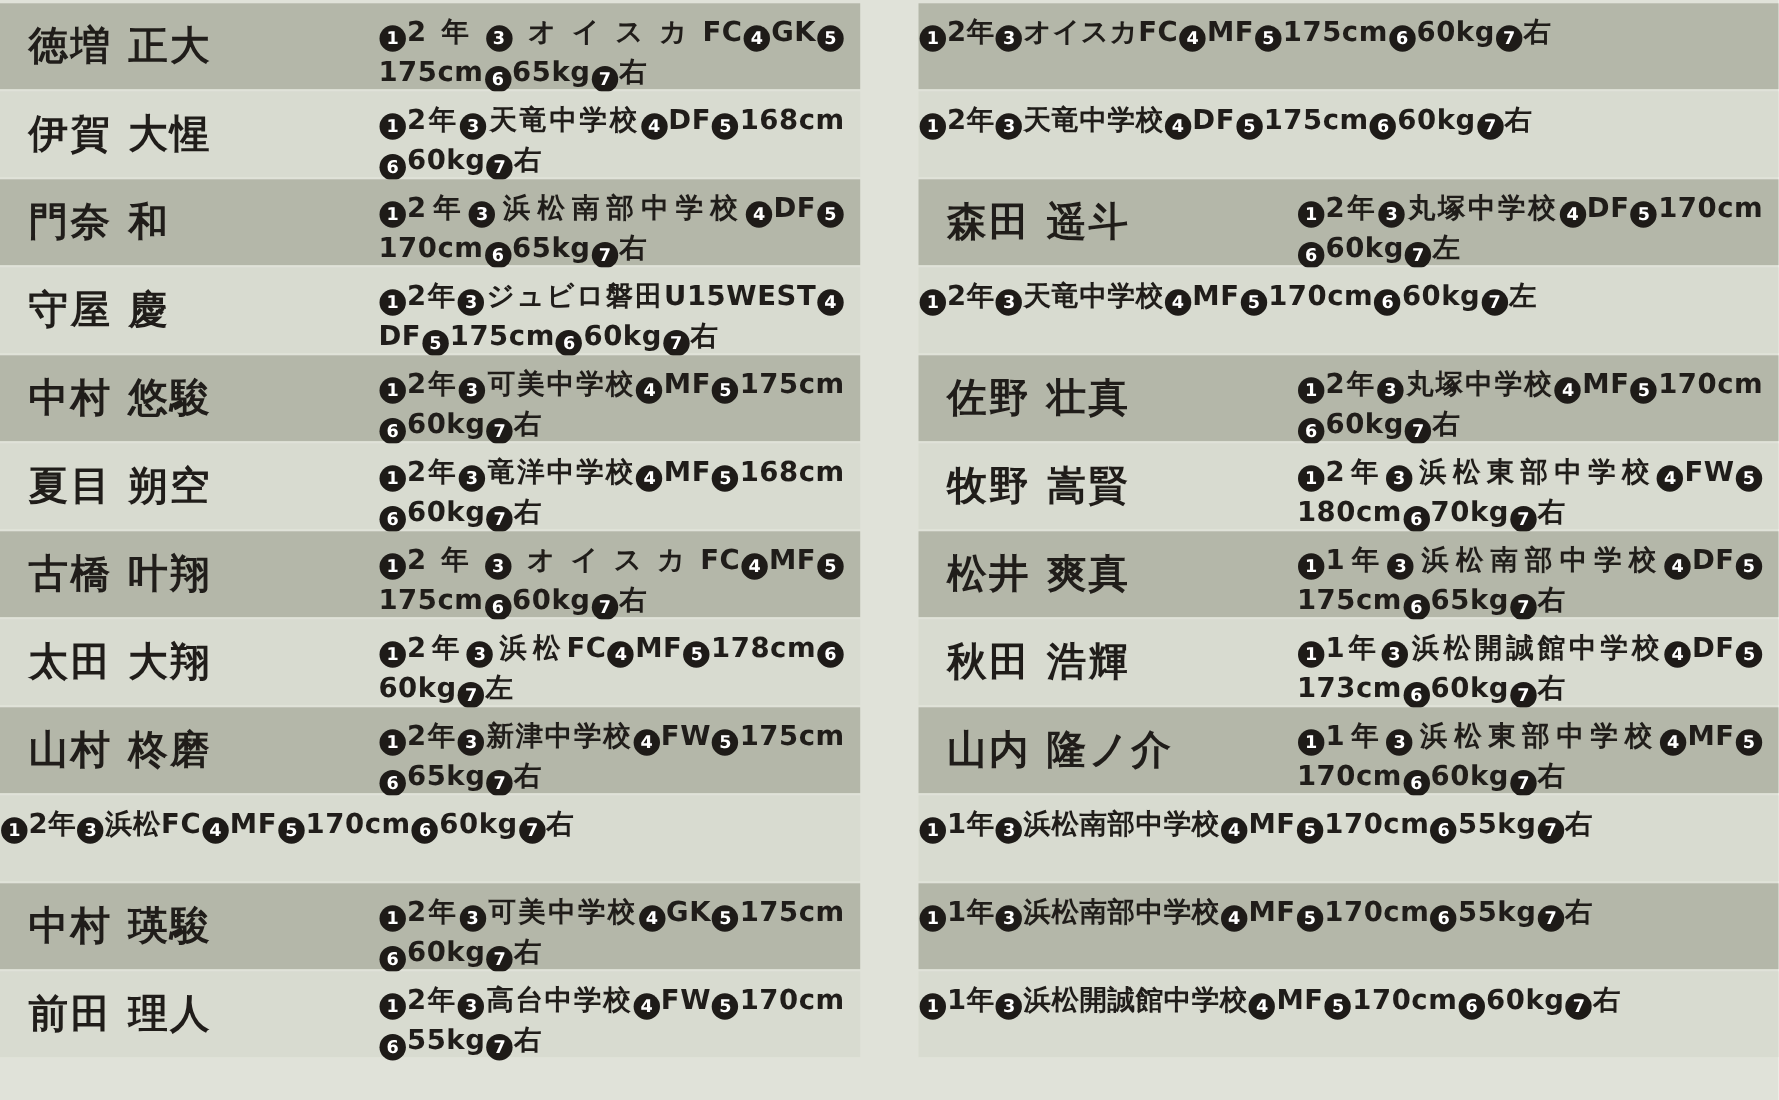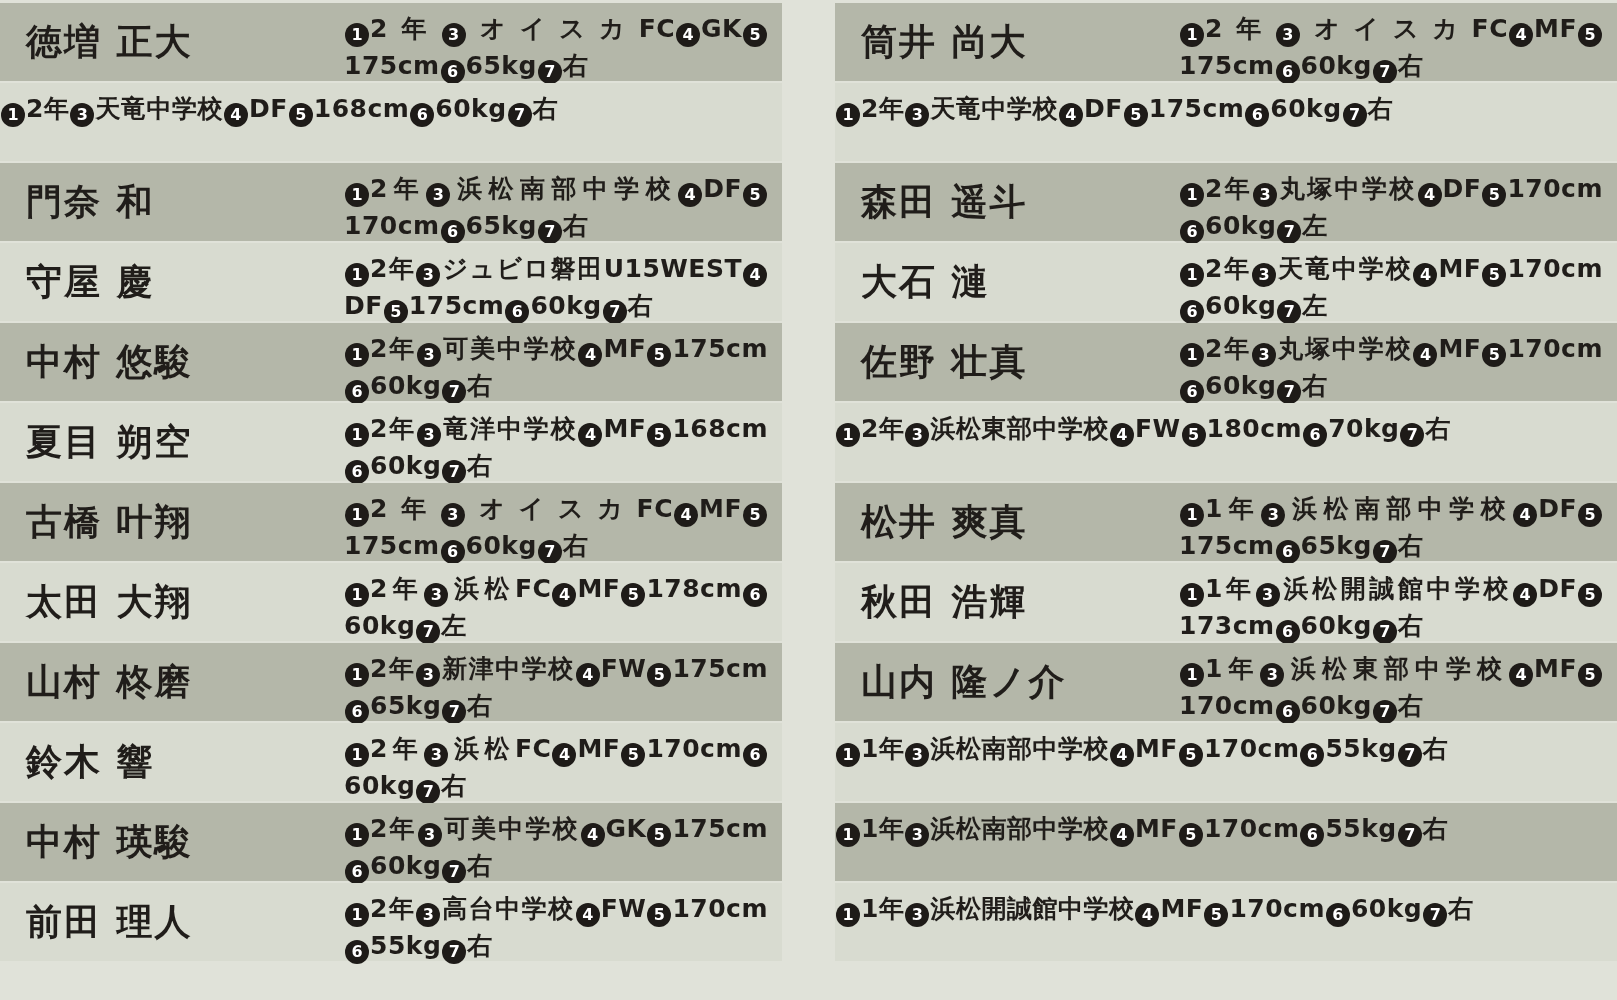--- a/index.html
+++ b/index.html
@@ -67,20 +67,21 @@
 </head>
 <body>
 
 <div class="page">
   <div class="col">
       <div class="row dark">
         <div class="name">徳増 正大</div>
         <div class="details"><span class="badge" style="background: rgb(30, 27, 24); color: rgb(255, 255, 255);">1</span><span class="seg">2年</span><span class="badge" style="background: rgb(30, 27, 24); color: rgb(255, 255, 255);">3</span><span class="seg">オイスカFC</span><span class="badge" style="background: rgb(30, 27, 24); color: rgb(255, 255, 255);">4</span><span class="seg">GK</span><span class="badge" style="background: rgb(30, 27, 24); color: rgb(255, 255, 255);">5</span><span class="seg">175cm</span><span class="badge" style="background: rgb(30, 27, 24); color: rgb(255, 255, 255);">6</span><span class="seg">65kg</span><span class="badge" style="background: rgb(30, 27, 24); color: rgb(255, 255, 255);">7</span><span class="seg">右</span></div>
       </div>
       <div class="row light">
+        <div class="name">伊賀 大惺</div>
         <div class="details"><span class="badge" style="background: rgb(30, 27, 24); color: rgb(255, 255, 255);">1</span><span class="seg">2年</span><span class="badge" style="background: rgb(30, 27, 24); color: rgb(255, 255, 255);">3</span><span class="seg">天竜中学校</span><span class="badge" style="background: rgb(30, 27, 24); color: rgb(255, 255, 255);">4</span><span class="seg">DF</span><span class="badge" style="background: rgb(30, 27, 24); color: rgb(255, 255, 255);">5</span><span class="seg">168cm</span><span class="badge" style="background: rgb(30, 27, 24); color: rgb(255, 255, 255);">6</span><span class="seg">60kg</span><span class="badge" style="background: rgb(30, 27, 24); color: rgb(255, 255, 255);">7</span><span class="seg">右</span></div>
       </div>
       <div class="row dark">
         <div class="name">門奈 和</div>
         <div class="details"><span class="badge" style="background: rgb(30, 27, 24); color: rgb(255, 255, 255);">1</span><span class="seg">2年</span><span class="badge" style="background: rgb(30, 27, 24); color: rgb(255, 255, 255);">3</span><span class="seg">浜松南部中学校</span><span class="badge" style="background: rgb(30, 27, 24); color: rgb(255, 255, 255);">4</span><span class="seg">DF</span><span class="badge" style="background: rgb(30, 27, 24); color: rgb(255, 255, 255);">5</span><span class="seg">170cm</span><span class="badge" style="background: rgb(30, 27, 24); color: rgb(255, 255, 255);">6</span><span class="seg">65kg</span><span class="badge" style="background: rgb(30, 27, 24); color: rgb(255, 255, 255);">7</span><span class="seg">右</span></div>
       </div>
       <div class="row light">
         <div class="name">守屋 慶</div>
         <div class="details"><span class="badge" style="background: rgb(30, 27, 24); color: rgb(255, 255, 255);">1</span><span class="seg">2年</span><span class="badge" style="background: rgb(30, 27, 24); color: rgb(255, 255, 255);">3</span><span class="seg">ジュビロ磐田U15WEST</span><span class="badge" style="background: rgb(30, 27, 24); color: rgb(255, 255, 255);">4</span><span class="seg">DF</span><span class="badge" style="background: rgb(30, 27, 24); color: rgb(255, 255, 255);">5</span><span class="seg">175cm</span><span class="badge" style="background: rgb(30, 27, 24); color: rgb(255, 255, 255);">6</span><span class="seg">60kg</span><span class="badge" style="background: rgb(30, 27, 24); color: rgb(255, 255, 255);">7</span><span class="seg">右</span></div>
       </div>
@@ -98,53 +99,51 @@
       </div>
       <div class="row light">
         <div class="name">太田 大翔</div>
         <div class="details"><span class="badge" style="background: rgb(30, 27, 24); color: rgb(255, 255, 255);">1</span><span class="seg">2年</span><span class="badge" style="background: rgb(30, 27, 24); color: rgb(255, 255, 255);">3</span><span class="seg">浜松FC</span><span class="badge" style="background: rgb(30, 27, 24); color: rgb(255, 255, 255);">4</span><span class="seg">MF</span><span class="badge" style="background: rgb(30, 27, 24); color: rgb(255, 255, 255);">5</span><span class="seg">178cm</span><span class="badge" style="background: rgb(30, 27, 24); color: rgb(255, 255, 255);">6</span><span class="seg">60kg</span><span class="badge" style="background: rgb(30, 27, 24); color: rgb(255, 255, 255);">7</span><span class="seg">左</span></div>
       </div>
       <div class="row dark">
         <div class="name">山村 柊磨</div>
         <div class="details"><span class="badge" style="background: rgb(30, 27, 24); color: rgb(255, 255, 255);">1</span><span class="seg">2年</span><span class="badge" style="background: rgb(30, 27, 24); color: rgb(255, 255, 255);">3</span><span class="seg">新津中学校</span><span class="badge" style="background: rgb(30, 27, 24); color: rgb(255, 255, 255);">4</span><span class="seg">FW</span><span class="badge" style="background: rgb(30, 27, 24); color: rgb(255, 255, 255);">5</span><span class="seg">175cm</span><span class="badge" style="background: rgb(30, 27, 24); color: rgb(255, 255, 255);">6</span><span class="seg">65kg</span><span class="badge" style="background: rgb(30, 27, 24); color: rgb(255, 255, 255);">7</span><span class="seg">右</span></div>
       </div>
       <div class="row light">
-        <div class="name">鈴木 響</div>
         <div class="details"><span class="badge" style="background: rgb(30, 27, 24); color: rgb(255, 255, 255);">1</span><span class="seg">2年</span><span class="badge" style="background: rgb(30, 27, 24); color: rgb(255, 255, 255);">3</span><span class="seg">浜松FC</span><span class="badge" style="background: rgb(30, 27, 24); color: rgb(255, 255, 255);">4</span><span class="seg">MF</span><span class="badge" style="background: rgb(30, 27, 24); color: rgb(255, 255, 255);">5</span><span class="seg">170cm</span><span class="badge" style="background: rgb(30, 27, 24); color: rgb(255, 255, 255);">6</span><span class="seg">60kg</span><span class="badge" style="background: rgb(30, 27, 24); color: rgb(255, 255, 255);">7</span><span class="seg">右</span></div>
       </div>
       <div class="row dark">
         <div class="name">中村 瑛駿</div>
         <div class="details"><span class="badge" style="background: rgb(30, 27, 24); color: rgb(255, 255, 255);">1</span><span class="seg">2年</span><span class="badge" style="background: rgb(30, 27, 24); color: rgb(255, 255, 255);">3</span><span class="seg">可美中学校</span><span class="badge" style="background: rgb(30, 27, 24); color: rgb(255, 255, 255);">4</span><span class="seg">GK</span><span class="badge" style="background: rgb(30, 27, 24); color: rgb(255, 255, 255);">5</span><span class="seg">175cm</span><span class="badge" style="background: rgb(30, 27, 24); color: rgb(255, 255, 255);">6</span><span class="seg">60kg</span><span class="badge" style="background: rgb(30, 27, 24); color: rgb(255, 255, 255);">7</span><span class="seg">右</span></div>
       </div>
       <div class="row light">
         <div class="name">前田 理人</div>
         <div class="details"><span class="badge" style="background: rgb(30, 27, 24); color: rgb(255, 255, 255);">1</span><span class="seg">2年</span><span class="badge" style="background: rgb(30, 27, 24); color: rgb(255, 255, 255);">3</span><span class="seg">高台中学校</span><span class="badge" style="background: rgb(30, 27, 24); color: rgb(255, 255, 255);">4</span><span class="seg">FW</span><span class="badge" style="background: rgb(30, 27, 24); color: rgb(255, 255, 255);">5</span><span class="seg">170cm</span><span class="badge" style="background: rgb(30, 27, 24); color: rgb(255, 255, 255);">6</span><span class="seg">55kg</span><span class="badge" style="background: rgb(30, 27, 24); color: rgb(255, 255, 255);">7</span><span class="seg">右</span></div>
       </div>
     </div>
   <div class="col">
       <div class="row dark">
-        <div class="name">筒井 尚大</div>
         <div class="details"><span class="badge" style="background: rgb(30, 27, 24); color: rgb(255, 255, 255);">1</span><span class="seg">2年</span><span class="badge" style="background: rgb(30, 27, 24); color: rgb(255, 255, 255);">3</span><span class="seg">オイスカFC</span><span class="badge" style="background: rgb(30, 27, 24); color: rgb(255, 255, 255);">4</span><span class="seg">MF</span><span class="badge" style="background: rgb(30, 27, 24); color: rgb(255, 255, 255);">5</span><span class="seg">175cm</span><span class="badge" style="background: rgb(30, 27, 24); color: rgb(255, 255, 255);">6</span><span class="seg">60kg</span><span class="badge" style="background: rgb(30, 27, 24); color: rgb(255, 255, 255);">7</span><span class="seg">右</span></div>
       </div>
       <div class="row light">
         <div class="details"><span class="badge" style="background: rgb(30, 27, 24); color: rgb(255, 255, 255);">1</span><span class="seg">2年</span><span class="badge" style="background: rgb(30, 27, 24); color: rgb(255, 255, 255);">3</span><span class="seg">天竜中学校</span><span class="badge" style="background: rgb(30, 27, 24); color: rgb(255, 255, 255);">4</span><span class="seg">DF</span><span class="badge" style="background: rgb(30, 27, 24); color: rgb(255, 255, 255);">5</span><span class="seg">175cm</span><span class="badge" style="background: rgb(30, 27, 24); color: rgb(255, 255, 255);">6</span><span class="seg">60kg</span><span class="badge" style="background: rgb(30, 27, 24); color: rgb(255, 255, 255);">7</span><span class="seg">右</span></div>
       </div>
       <div class="row dark">
         <div class="name">森田 遥斗</div>
         <div class="details"><span class="badge" style="background: rgb(30, 27, 24); color: rgb(255, 255, 255);">1</span><span class="seg">2年</span><span class="badge" style="background: rgb(30, 27, 24); color: rgb(255, 255, 255);">3</span><span class="seg">丸塚中学校</span><span class="badge" style="background: rgb(30, 27, 24); color: rgb(255, 255, 255);">4</span><span class="seg">DF</span><span class="badge" style="background: rgb(30, 27, 24); color: rgb(255, 255, 255);">5</span><span class="seg">170cm</span><span class="badge" style="background: rgb(30, 27, 24); color: rgb(255, 255, 255);">6</span><span class="seg">60kg</span><span class="badge" style="background: rgb(30, 27, 24); color: rgb(255, 255, 255);">7</span><span class="seg">左</span></div>
       </div>
       <div class="row light">
-        <div class="name">大石 漣</div>
         <div class="details"><span class="badge" style="background: rgb(30, 27, 24); color: rgb(255, 255, 255);">1</span><span class="seg">2年</span><span class="badge" style="background: rgb(30, 27, 24); color: rgb(255, 255, 255);">3</span><span class="seg">天竜中学校</span><span class="badge" style="background: rgb(30, 27, 24); color: rgb(255, 255, 255);">4</span><span class="seg">MF</span><span class="badge" style="background: rgb(30, 27, 24); color: rgb(255, 255, 255);">5</span><span class="seg">170cm</span><span class="badge" style="background: rgb(30, 27, 24); color: rgb(255, 255, 255);">6</span><span class="seg">60kg</span><span class="badge" style="background: rgb(30, 27, 24); color: rgb(255, 255, 255);">7</span><span class="seg">左</span></div>
       </div>
       <div class="row dark">
         <div class="name">佐野 壮真</div>
         <div class="details"><span class="badge" style="background: rgb(30, 27, 24); color: rgb(255, 255, 255);">1</span><span class="seg">2年</span><span class="badge" style="background: rgb(30, 27, 24); color: rgb(255, 255, 255);">3</span><span class="seg">丸塚中学校</span><span class="badge" style="background: rgb(30, 27, 24); color: rgb(255, 255, 255);">4</span><span class="seg">MF</span><span class="badge" style="background: rgb(30, 27, 24); color: rgb(255, 255, 255);">5</span><span class="seg">170cm</span><span class="badge" style="background: rgb(30, 27, 24); color: rgb(255, 255, 255);">6</span><span class="seg">60kg</span><span class="badge" style="background: rgb(30, 27, 24); color: rgb(255, 255, 255);">7</span><span class="seg">右</span></div>
       </div>
       <div class="row light">
+        <div class="name">牧野 嵩賢</div>
         <div class="details"><span class="badge" style="background: rgb(30, 27, 24); color: rgb(255, 255, 255);">1</span><span class="seg">2年</span><span class="badge" style="background: rgb(30, 27, 24); color: rgb(255, 255, 255);">3</span><span class="seg">浜松東部中学校</span><span class="badge" style="background: rgb(30, 27, 24); color: rgb(255, 255, 255);">4</span><span class="seg">FW</span><span class="badge" style="background: rgb(30, 27, 24); color: rgb(255, 255, 255);">5</span><span class="seg">180cm</span><span class="badge" style="background: rgb(30, 27, 24); color: rgb(255, 255, 255);">6</span><span class="seg">70kg</span><span class="badge" style="background: rgb(30, 27, 24); color: rgb(255, 255, 255);">7</span><span class="seg">右</span></div>
       </div>
       <div class="row dark">
         <div class="name">松井 爽真</div>
         <div class="details"><span class="badge" style="background: rgb(30, 27, 24); color: rgb(255, 255, 255);">1</span><span class="seg">1年</span><span class="badge" style="background: rgb(30, 27, 24); color: rgb(255, 255, 255);">3</span><span class="seg">浜松南部中学校</span><span class="badge" style="background: rgb(30, 27, 24); color: rgb(255, 255, 255);">4</span><span class="seg">DF</span><span class="badge" style="background: rgb(30, 27, 24); color: rgb(255, 255, 255);">5</span><span class="seg">175cm</span><span class="badge" style="background: rgb(30, 27, 24); color: rgb(255, 255, 255);">6</span><span class="seg">65kg</span><span class="badge" style="background: rgb(30, 27, 24); color: rgb(255, 255, 255);">7</span><span class="seg">右</span></div>
       </div>
       <div class="row light">
         <div class="name">秋田 浩輝</div>
         <div class="details"><span class="badge" style="background: rgb(30, 27, 24); color: rgb(255, 255, 255);">1</span><span class="seg">1年</span><span class="badge" style="background: rgb(30, 27, 24); color: rgb(255, 255, 255);">3</span><span class="seg">浜松開誠館中学校</span><span class="badge" style="background: rgb(30, 27, 24); color: rgb(255, 255, 255);">4</span><span class="seg">DF</span><span class="badge" style="background: rgb(30, 27, 24); color: rgb(255, 255, 255);">5</span><span class="seg">173cm</span><span class="badge" style="background: rgb(30, 27, 24); color: rgb(255, 255, 255);">6</span><span class="seg">60kg</span><span class="badge" style="background: rgb(30, 27, 24); color: rgb(255, 255, 255);">7</span><span class="seg">右</span></div>
       </div>

